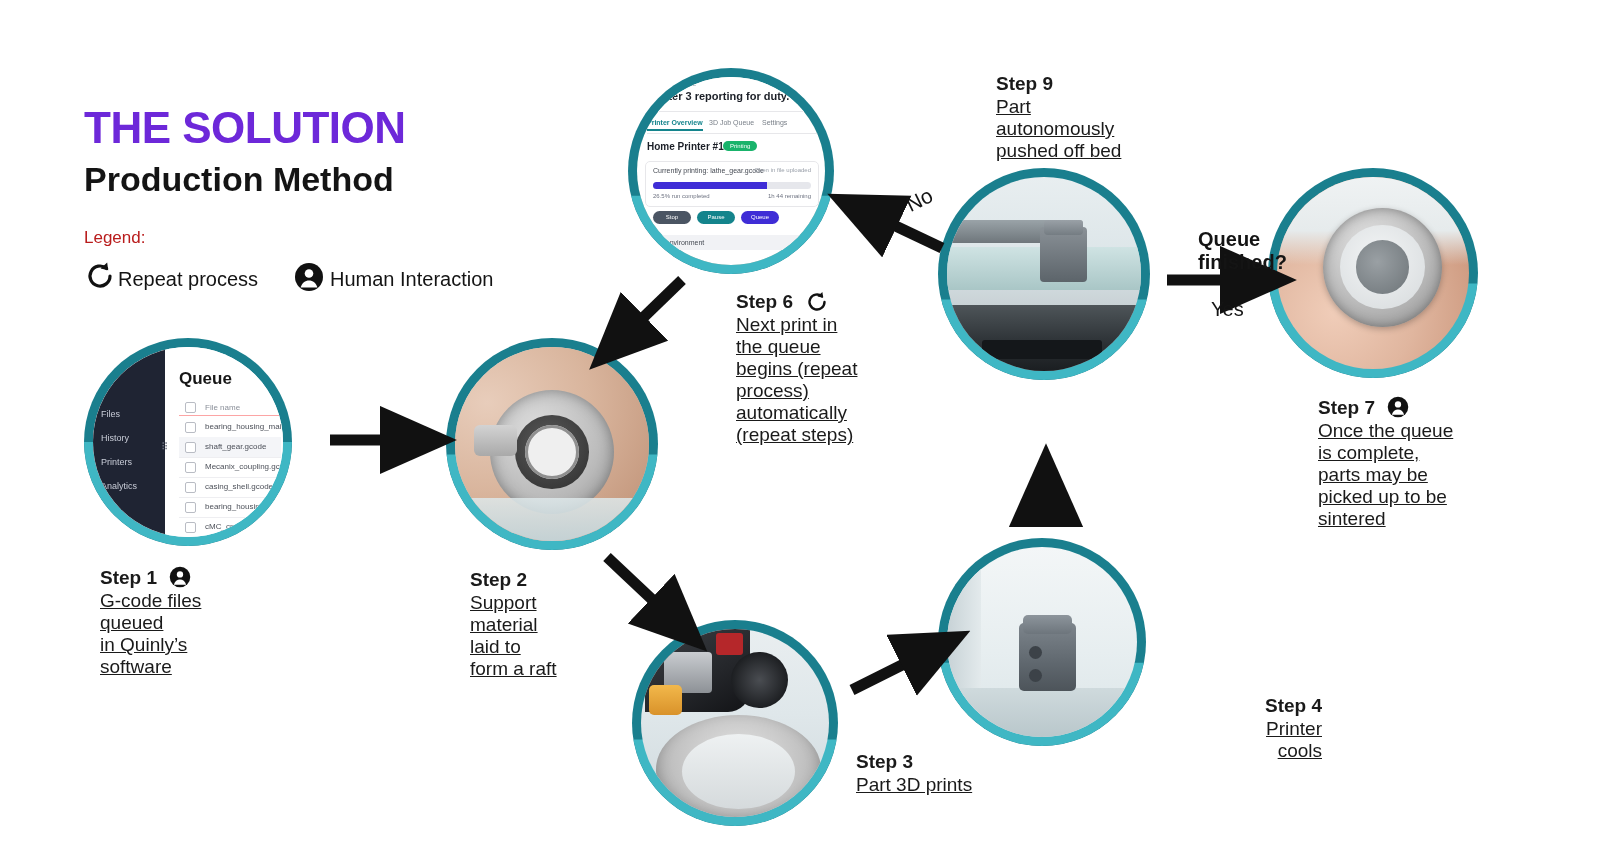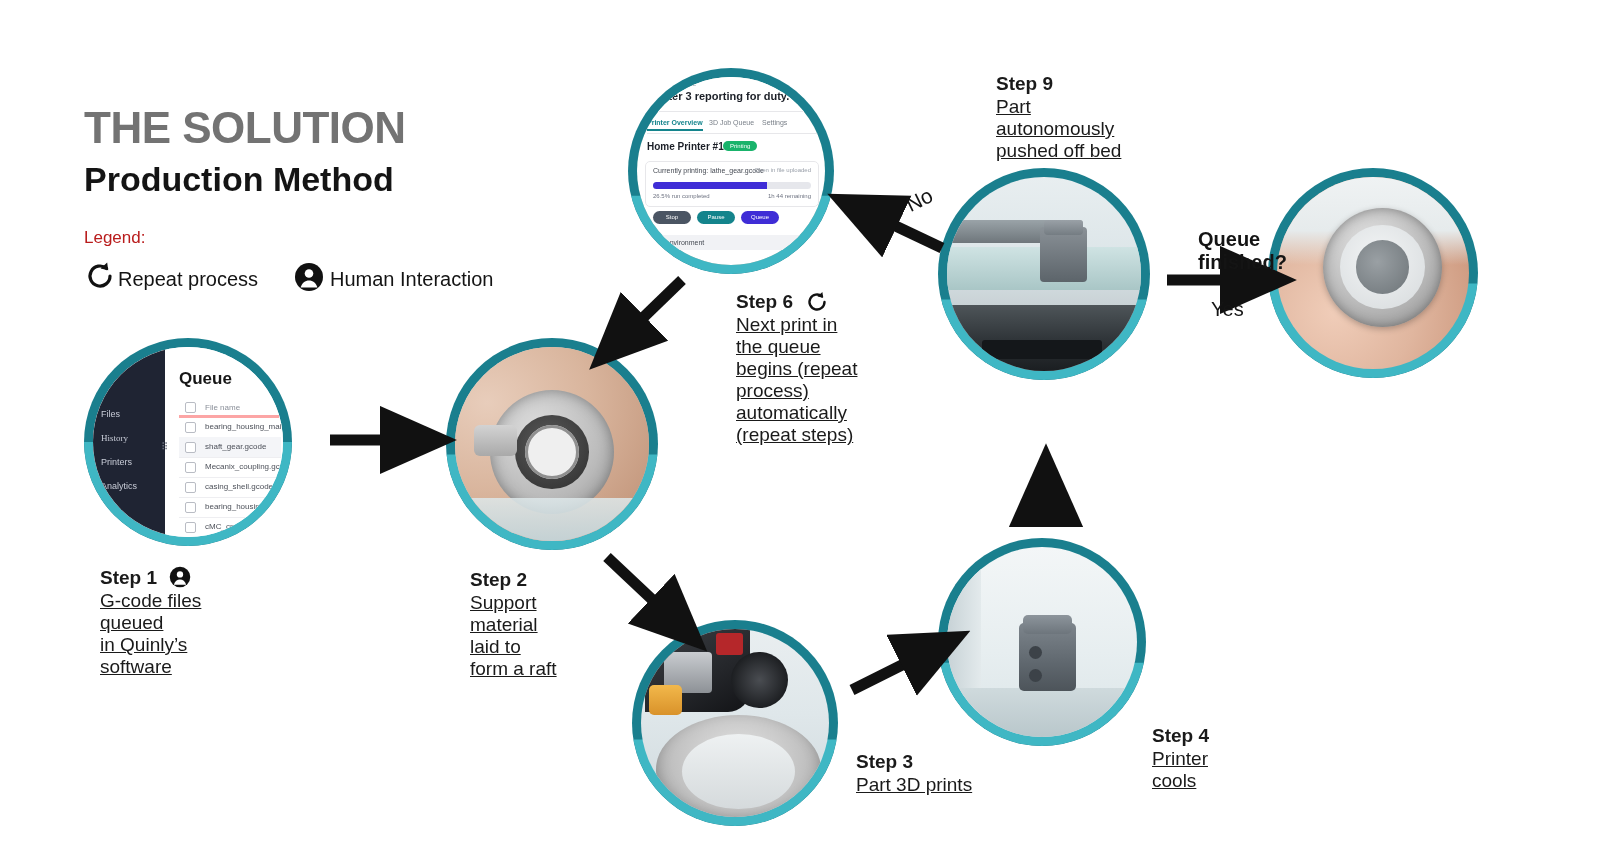--- a/index.html
+++ b/index.html
@@ -19,21 +19,21 @@
     background: #ffffff;
   }
   
   .title-main {
     position: absolute;
     left: 84px;
     top: 103px;
     font-size: 44px;
     font-weight: bold;
     letter-spacing: -0.5px;
-    color: #737373;
+    color: #6d28d9;
     white-space: nowrap;
   }
   .title-sub {
     position: absolute;
     left: 84px;
     top: 160px;
     font-size: 34px;
     font-weight: bold;
     color: #141414;
     white-space: nowrap;
@@ -152,21 +152,21 @@
     position: absolute;
     left: 86px; top: 22px;
     font-size: 17px;
     font-weight: bold;
     color: #171717;
   }
   .q-head {
     position: absolute;
     left: 86px; top: 54px; right: 4px;
     height: 14px;
-    border-bottom: 3px solid #fca5a5;
+    border-bottom: 1px solid #fca5a5;
     font-size: 8px;
     color: #8a8f99;
   }
   .q-row {
     position: absolute;
     left: 86px; right: 2px;
     height: 20px;
     border-bottom: 1px solid #eeeef1;
     font-size: 8px;
     color: #4c5059;
@@ -291,21 +291,21 @@
   </div>
   <div class="legend-item legend-human">Human Interaction</div>
 
   <div class="node" style="left:84px; top:338px; width:208px; height:208px; background:#1a7f8e;">
     <div class="photo-inner" style="background:#3fb7c4;
          clip-path: polygon(0% 50%, 100% 50%, 100% 100%, 0% 100%);"></div>
     <div style="position:absolute; left:9px; top:9px; right:9px; bottom:9px; border-radius:50%; overflow:hidden; background:#fff;">
       <div class="mini-ui">
         <div class="q-sidebar"></div>
         <div class="q-side-item" style="top:62px;">Files</div>
-        <div class="q-side-item" style="top:86px;font-family:Liberation Serif, serif;">History</div>
+        <div class="q-side-item" style="top:86px;">History</div>
         <div class="q-side-item" style="top:110px;">Printers</div>
         <div class="q-side-item" style="top:134px;">Analytics</div>
 
         <div class="q-title">Queue</div>
 
         <div class="q-head">
           <div class="q-check" style="top:1px;"></div>
           <div class="q-name" style="top:2px;">File name</div>
         </div>
 
@@ -542,21 +542,21 @@
 material
 laid to
 form a raft</span>
   </div>
 
   <div class="caption" style="left:856px; top:750px; width:220px;">
     <span class="step-line">Step 3</span>
     <span class="body" style="white-space:pre-line;">Part 3D prints</span>
   </div>
 
-  <div class="caption" style="left:1152px; top:724px; width:170px;">
+  <div class="caption" style="left:1152px; top:694px; width:170px;text-align:right;">
     <span class="step-line">Step 4</span>
     <span class="body" style="white-space:pre-line;">Printer
 cools</span>
   </div>
 
   <div class="caption" style="left:996px; top:72px; width:200px;">
     <span class="step-line">Step 9</span>
     <span class="body" style="white-space:pre-line;">Part
 autonomously
 pushed off bed</span>
@@ -571,14 +571,29 @@
       </svg>
     </span>
     <span class="body" style="white-space:pre-line;">Next print in
 the queue
 begins (repeat
 process)
 automatically
 (repeat steps)</span>
   </div>
 
+  <div class="caption" style="left:1318px; top:396px; width:220px;">
+    <span class="step-line">Step 7</span>
+    <span class="inline-icon">
+      <svg viewBox="0 0 30 30" width="22" height="22">
+        <circle cx="15" cy="15" r="14" fill="#111"></circle>
+        <circle cx="15" cy="11.5" r="4.3" fill="#fff"></circle>
+        <path d="M6.6 25.5c1.3-4.8 4.6-7.1 8.4-7.1s7.1 2.3 8.4 7.1z" fill="#fff"></path>
+      </svg>
+    </span>
+    <span class="body" style="white-space:pre-line;">Once the queue
+is complete,
+parts may be
+picked up to be
+sintered</span>
+  </div>
 
 </div>
 
 </body></html>

